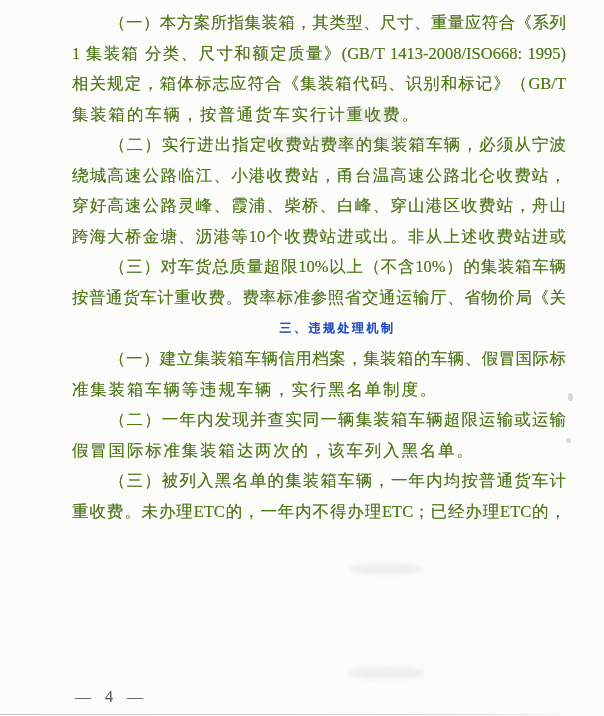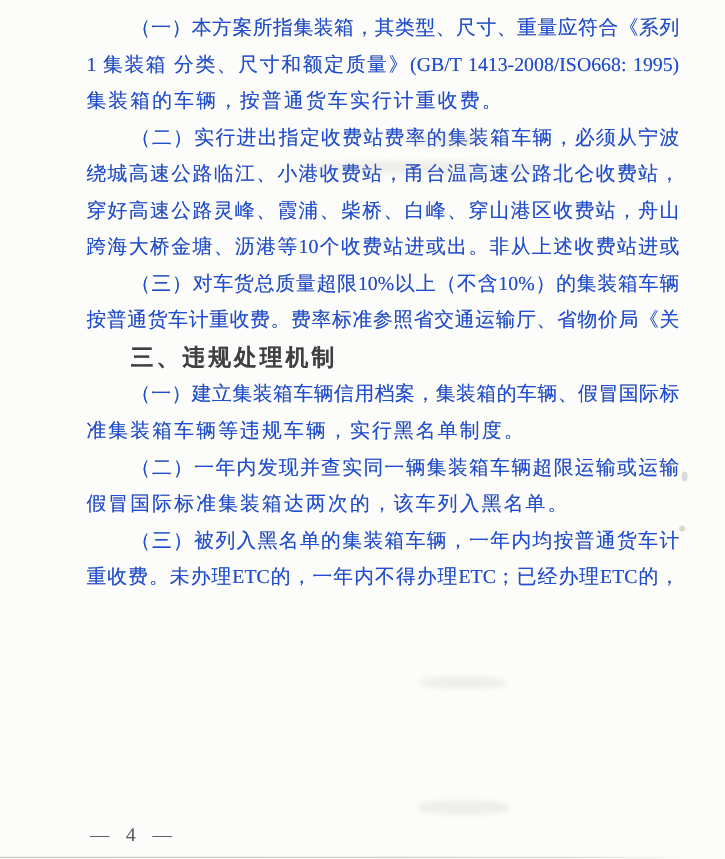--- a/index.html
+++ b/index.html
@@ -14,38 +14,39 @@
   .text-block {
     position: absolute;
     left: 72px;
     top: 8px;
     width: 494px;
   }
   .line {
     height: 30.55px;
     line-height: 30.55px;
     font-size: 16.5px;
-    color: #1d4ed8;
+    color: #4d7c0f;
     letter-spacing: 1.8px;
     text-shadow: 0 0 0.4px rgba(70,70,70,0.55);
     overflow: hidden;
   }
   .line.flush {
     letter-spacing: 0;
     text-align: justify;
     text-align-last: justify;
     -moz-text-align-last: justify;
   }
   .line.indent { padding-left: 37px; }
   .line.heading {
     font-family: "DejaVu Sans", "Liberation Sans", sans-serif;
     font-weight: 700;
-    font-size: 19px;
+    font-size: 12px;
     letter-spacing: 2.5px;
-    color: #404040;
+    color: #1d4ed8;
+    text-align: center;
   }
   .page-footer {
     position: absolute;
     left: 75px;
     top: 688px;
     font-size: 16px;
     color: #5d5d5d;
     letter-spacing: 5px;
     text-shadow: 0 0 0.4px rgba(90,90,90,0.5);
   }
@@ -78,20 +79,21 @@
   }
 </style>
 </head>
 <body>
 
 <div class="screen">
 
   <div class="text-block">
       <div class="line indent flush">（一）本方案所指集装箱，其类型、尺寸、重量应符合《系列</div>
       <div class="line flush">1 集装箱 分类、尺寸和额定质量》(GB/T 1413-2008/ISO668: 1995)</div>
+      <div class="line flush">相关规定，箱体标志应符合《集装箱代码、识别和标记》（GB/T</div>
       <div class="line">集装箱的车辆，按普通货车实行计重收费。</div>
       <div class="line indent flush">（二）实行进出指定收费站费率的集装箱车辆，必须从宁波</div>
       <div class="line flush">绕城高速公路临江、小港收费站，甬台温高速公路北仑收费站，</div>
       <div class="line flush">穿好高速公路灵峰、霞浦、柴桥、白峰、穿山港区收费站，舟山</div>
       <div class="line flush">跨海大桥金塘、沥港等10个收费站进或出。非从上述收费站进或</div>
       <div class="line indent flush">（三）对车货总质量超限10%以上（不含10%）的集装箱车辆</div>
       <div class="line flush">按普通货车计重收费。费率标准参照省交通运输厅、省物价局《关</div>
       <div class="line indent heading">三、违规处理机制</div>
       <div class="line indent flush">（一）建立集装箱车辆信用档案，集装箱的车辆、假冒国际标</div>
       <div class="line">准集装箱车辆等违规车辆，实行黑名单制度。</div>

